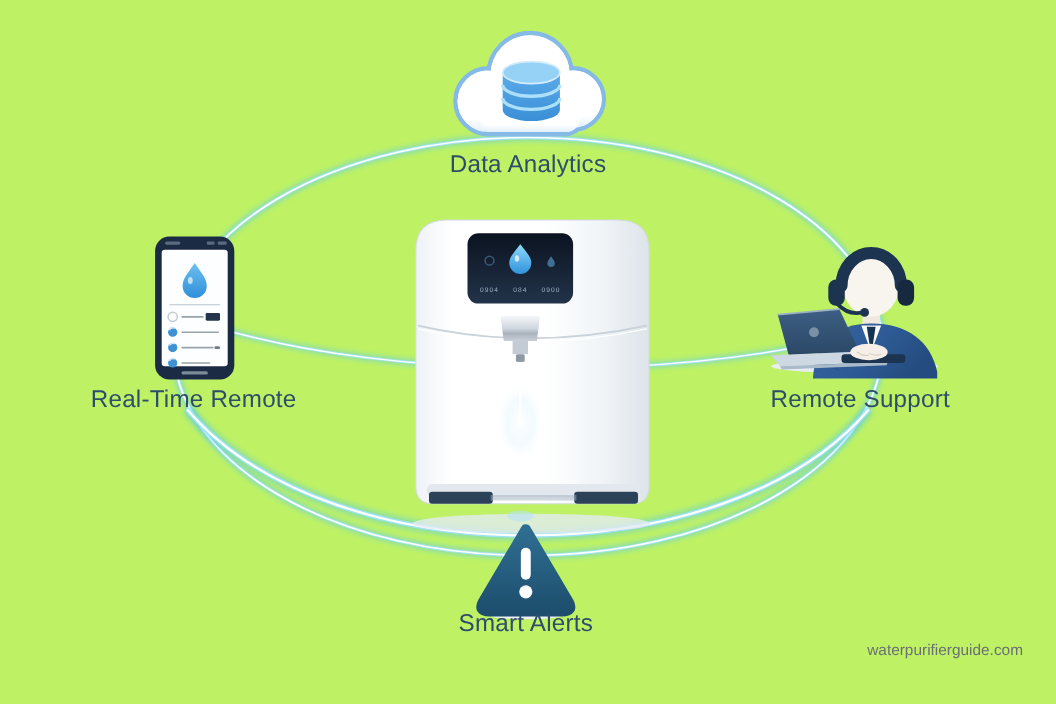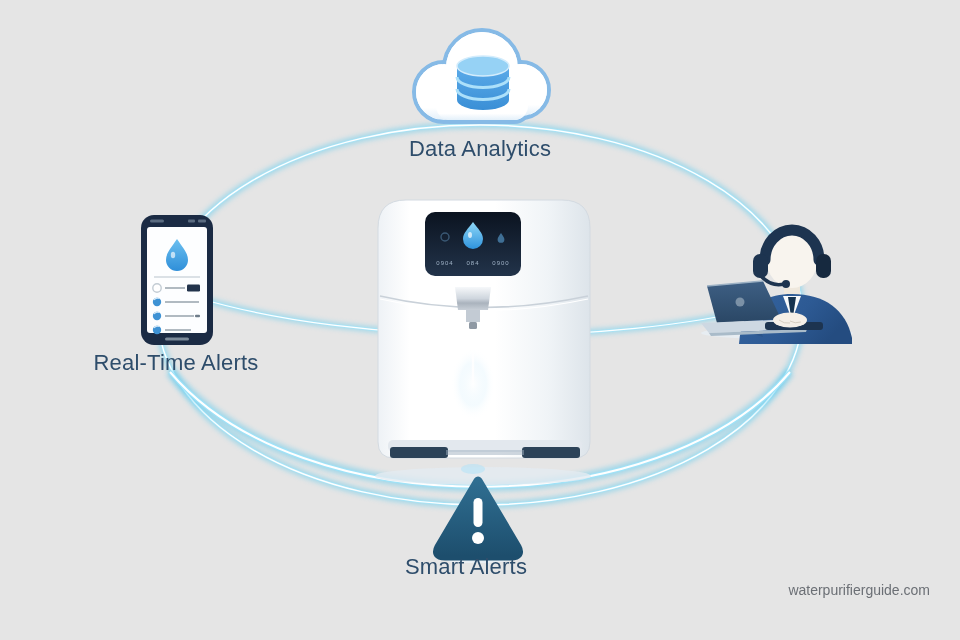--- a/index.html
+++ b/index.html
@@ -1,16 +1,16 @@
 <!DOCTYPE html>
 <html><head>
 <meta charset="utf-8">
 <style>
   html,body{margin:0;padding:0;background:#ffffff;}
-  .canvas{position:relative;width:960px;height:640px;background:#e5e5e5;overflow:hidden;
+  .canvas{position:relative;width:960px;height:640px;background:#bef264;overflow:hidden;
           font-family:"Liberation Sans",sans-serif;}
   .layer{position:absolute;left:0;top:0;}
   .node{position:absolute;}
   .node-label{position:absolute;text-align:center;font-size:22px;font-weight:500;
               color:#2e4d6b;letter-spacing:.2px;z-index:6;}
   .watermark{position:absolute;right:30px;top:582px;font-size:14px;color:#6b6f75;z-index:7;}
   svg{display:block;}
   .z1{z-index:1}.z2{z-index:2}.z3{z-index:4}
 </style>
 </head>
@@ -180,21 +180,21 @@
         <path d="M16,101 a4.2,4.2 0 0 1 5,-1.6" stroke="#cfe7f7" stroke-width="1.3" fill="none"></path>
         <line x1="27" y1="103" x2="56" y2="103" stroke="#97a3ad" stroke-width="1.5"></line>
         <rect x="57" y="101.7" width="5" height="2.6" rx="1" fill="#6e7c89"></rect>
         <circle cx="19" cy="117" r="4.2" fill="#3e92d4"></circle>
         <path d="M16,115 a4.2,4.2 0 0 1 5,-1.6" stroke="#cfe7f7" stroke-width="1.3" fill="none"></path>
         <line x1="27" y1="117" x2="53" y2="117" stroke="#97a3ad" stroke-width="1.5"></line>
       </g>
       <rect x="27" y="124.5" width="24" height="3" rx="1.5" fill="#7c8b9a"></rect>
     </svg>
   </div>
-  <div class="node-label" style="left:26px;top:350px;width:300px;">Real-Time Alerts</div>
+  <div class="node-label" style="left:26px;top:350px;width:300px;">Real-Time Remote</div>
 
   <div class="node z3" style="left:695px;top:210px;width:170px;height:135px;">
     <svg width="170" height="135" viewBox="0 0 170 135">
       <defs>
         <linearGradient id="suitGrad" x1="0" y1="0" x2="1" y2="0.4">
           <stop offset="0" stop-color="#35649f"></stop>
             <stop offset="0.6" stop-color="#2d5a94"></stop>
           <stop offset="1" stop-color="#244c80"></stop>
         </linearGradient>
         <linearGradient id="lapGrad" x1="0" y1="0" x2="0" y2="1">
@@ -219,32 +219,33 @@
         <line x1="12" y1="76" x2="68" y2="71" stroke="#9db1c4" stroke-width="1.5"></line>
         <circle cx="45" cy="92" r="4.5" fill="#8398ac" opacity="0.9"></circle>
         <polygon points="6,113 100,109 112,119 14,123" fill="#cdd8e2"></polygon>
         <polygon points="14,123 112,119 111,122 16,126" fill="#a9bbc9"></polygon>
       </g>
       <rect x="70" y="112" width="58" height="8" rx="3" fill="#1d3450"></rect>
       <ellipse cx="95" cy="110" rx="17" ry="7.5" fill="#f5efe7"></ellipse>
       <path d="M84,110 q5,4 11,3 M95,111 q5,3 11,1" fill="none" stroke="#d8cfc2" stroke-width="1"></path>
     </svg>
   </div>
+  <div class="node-label" style="left:632px;top:350px;width:300px;">Remote Support</div>
 
   <div class="node z3" style="left:428px;top:472px;width:100px;height:92px;">
     <svg width="100" height="92" viewBox="0 0 100 92">
       <defs>
         <linearGradient id="triGrad" x1="0" y1="0" x2="0" y2="1">
           <stop offset="0" stop-color="#2f6e91"></stop>
             <stop offset="1" stop-color="#1d4e6d"></stop>
         </linearGradient>
       </defs>
       <ellipse cx="50" cy="88" rx="32" ry="3" fill="#e9eff4"></ellipse>
       <path d="M50,9 L89,75 Q94,84 83,84 L17,84 Q6,84 11,75 Z" fill="url(#triGrad)" stroke="url(#triGrad)" stroke-width="9" stroke-linejoin="round"></path>
       <rect x="45.5" y="26" width="9" height="29" rx="4.5" fill="#ffffff"></rect>
       <circle cx="50" cy="66" r="6" fill="#ffffff"></circle>
     </svg>
   </div>
-  <div class="node-label" style="left:316px;top:554px;width:300px;">Smart Alerts</div>
+  <div class="node-label" style="left:328px;top:554px;width:300px;">Smart Alerts</div>
 
   <div class="watermark">waterpurifierguide.com</div>
 
 </div>
 
 </body></html>

